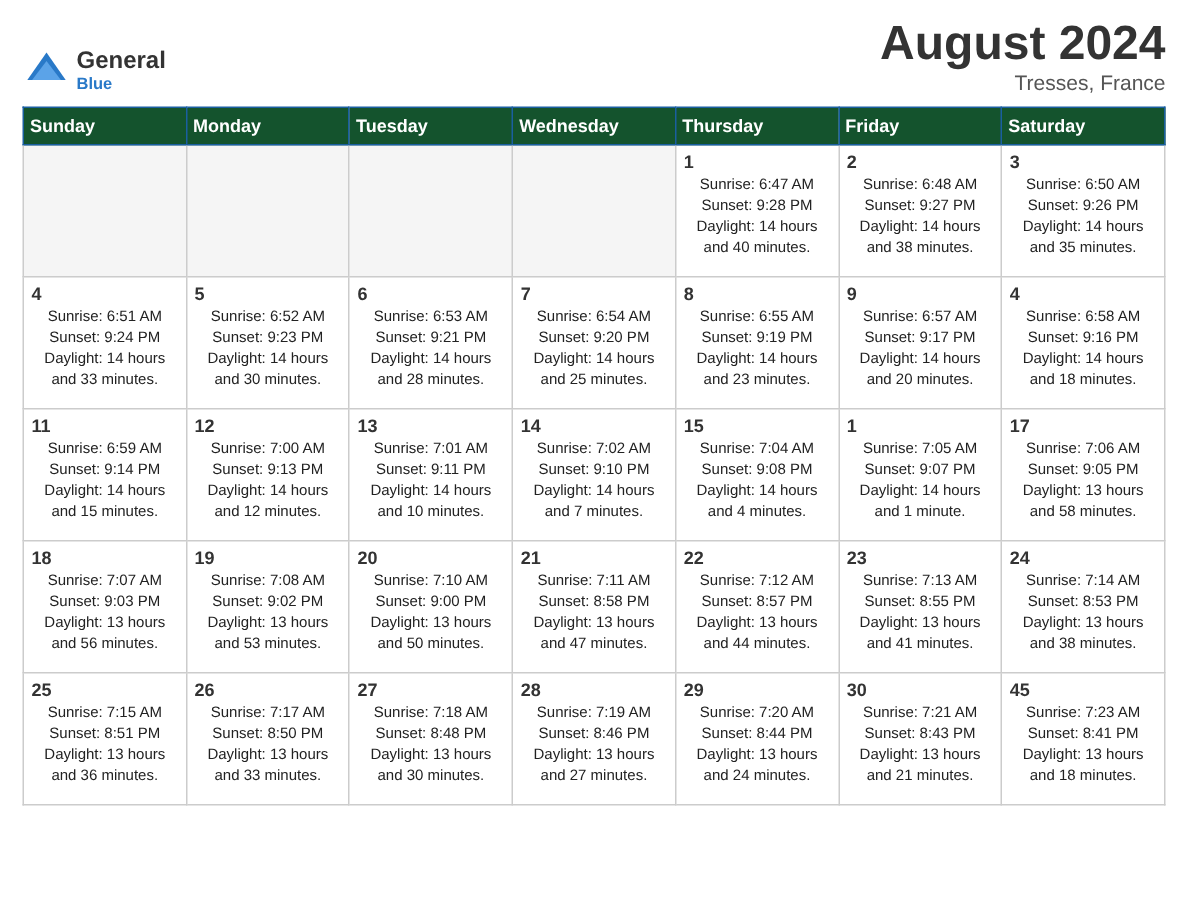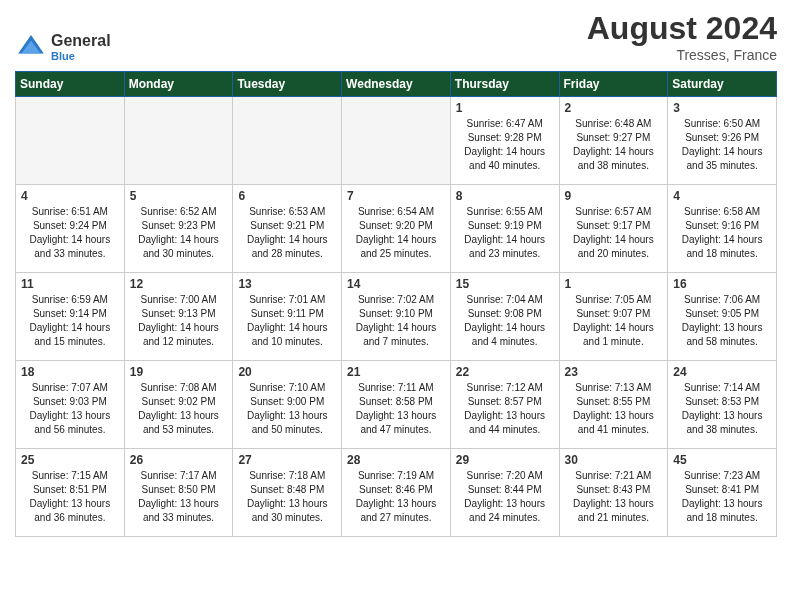--- a/index.html
+++ b/index.html
@@ -193,21 +193,21 @@
         </td>
         <td class="has-data">
           <span class="day-num">15</span>
           <div class="day-info">Sunrise: 7:04 AM<br>Sunset: 9:08 PM<br>Daylight: 14 hours and 4 minutes.</div>
         </td>
         <td class="has-data">
           <span class="day-num">1</span>
           <div class="day-info">Sunrise: 7:05 AM<br>Sunset: 9:07 PM<br>Daylight: 14 hours and 1 minute.</div>
         </td>
         <td class="has-data">
-          <span class="day-num">16</span>
+          <span class="day-num">17</span>
           <div class="day-info">Sunrise: 7:06 AM<br>Sunset: 9:05 PM<br>Daylight: 13 hours and 58 minutes.</div>
         </td>
       </tr>
       <tr>
         <td class="has-data">
           <span class="day-num">18</span>
           <div class="day-info">Sunrise: 7:07 AM<br>Sunset: 9:03 PM<br>Daylight: 13 hours and 56 minutes.</div>
         </td>
         <td class="has-data">
           <span class="day-num">19</span>

